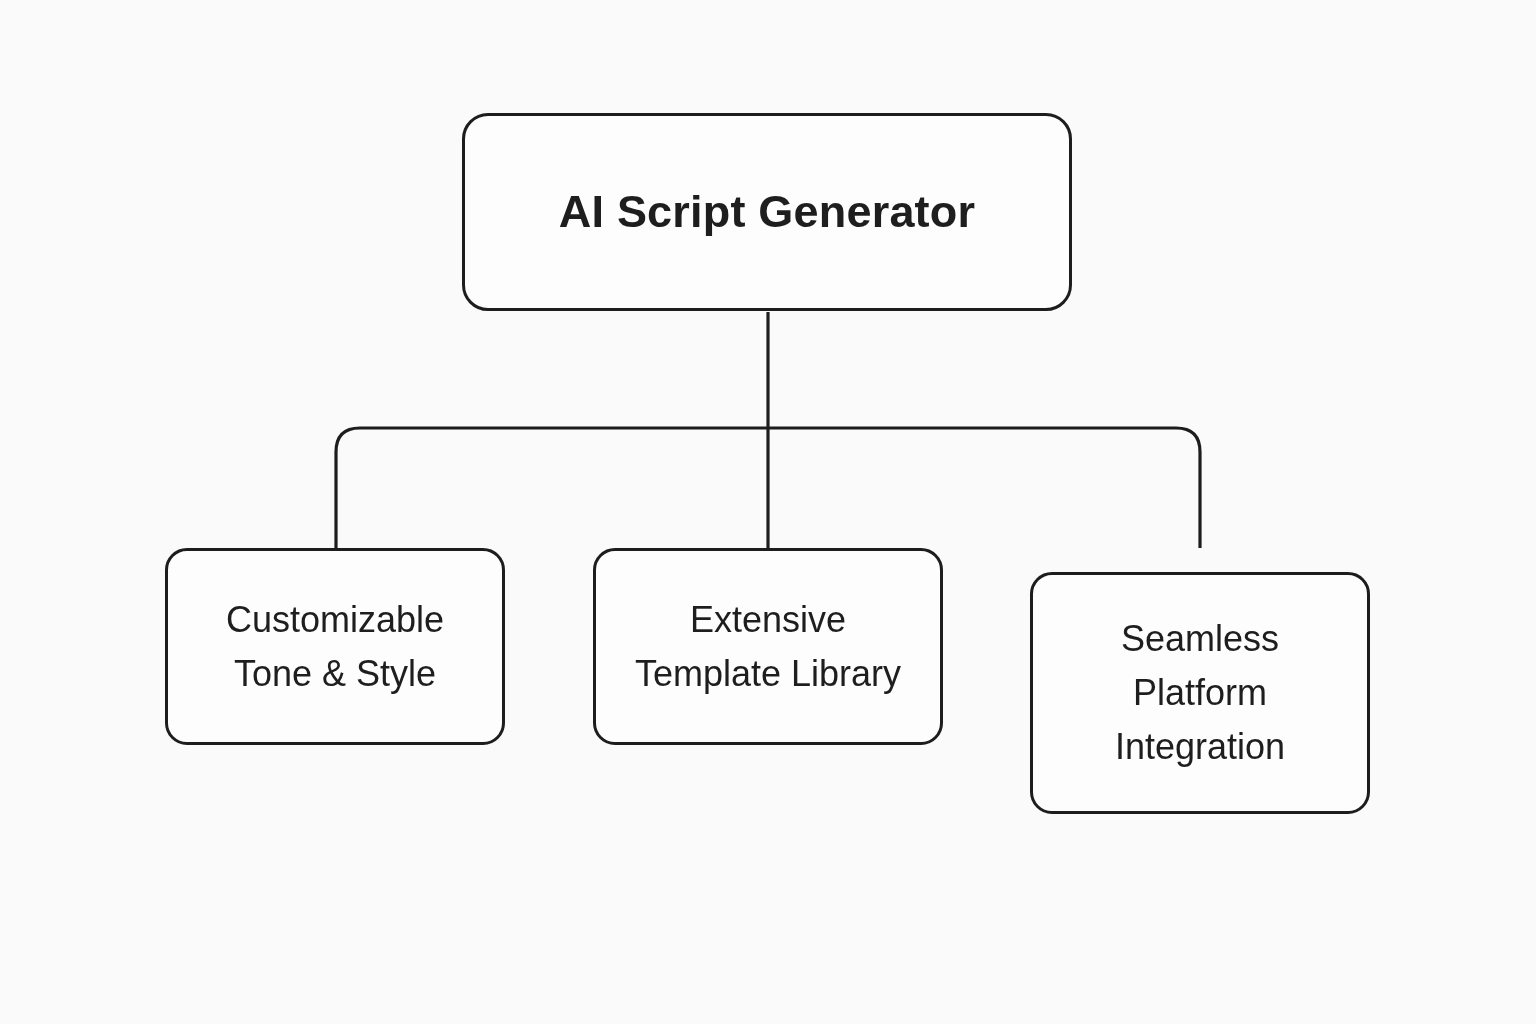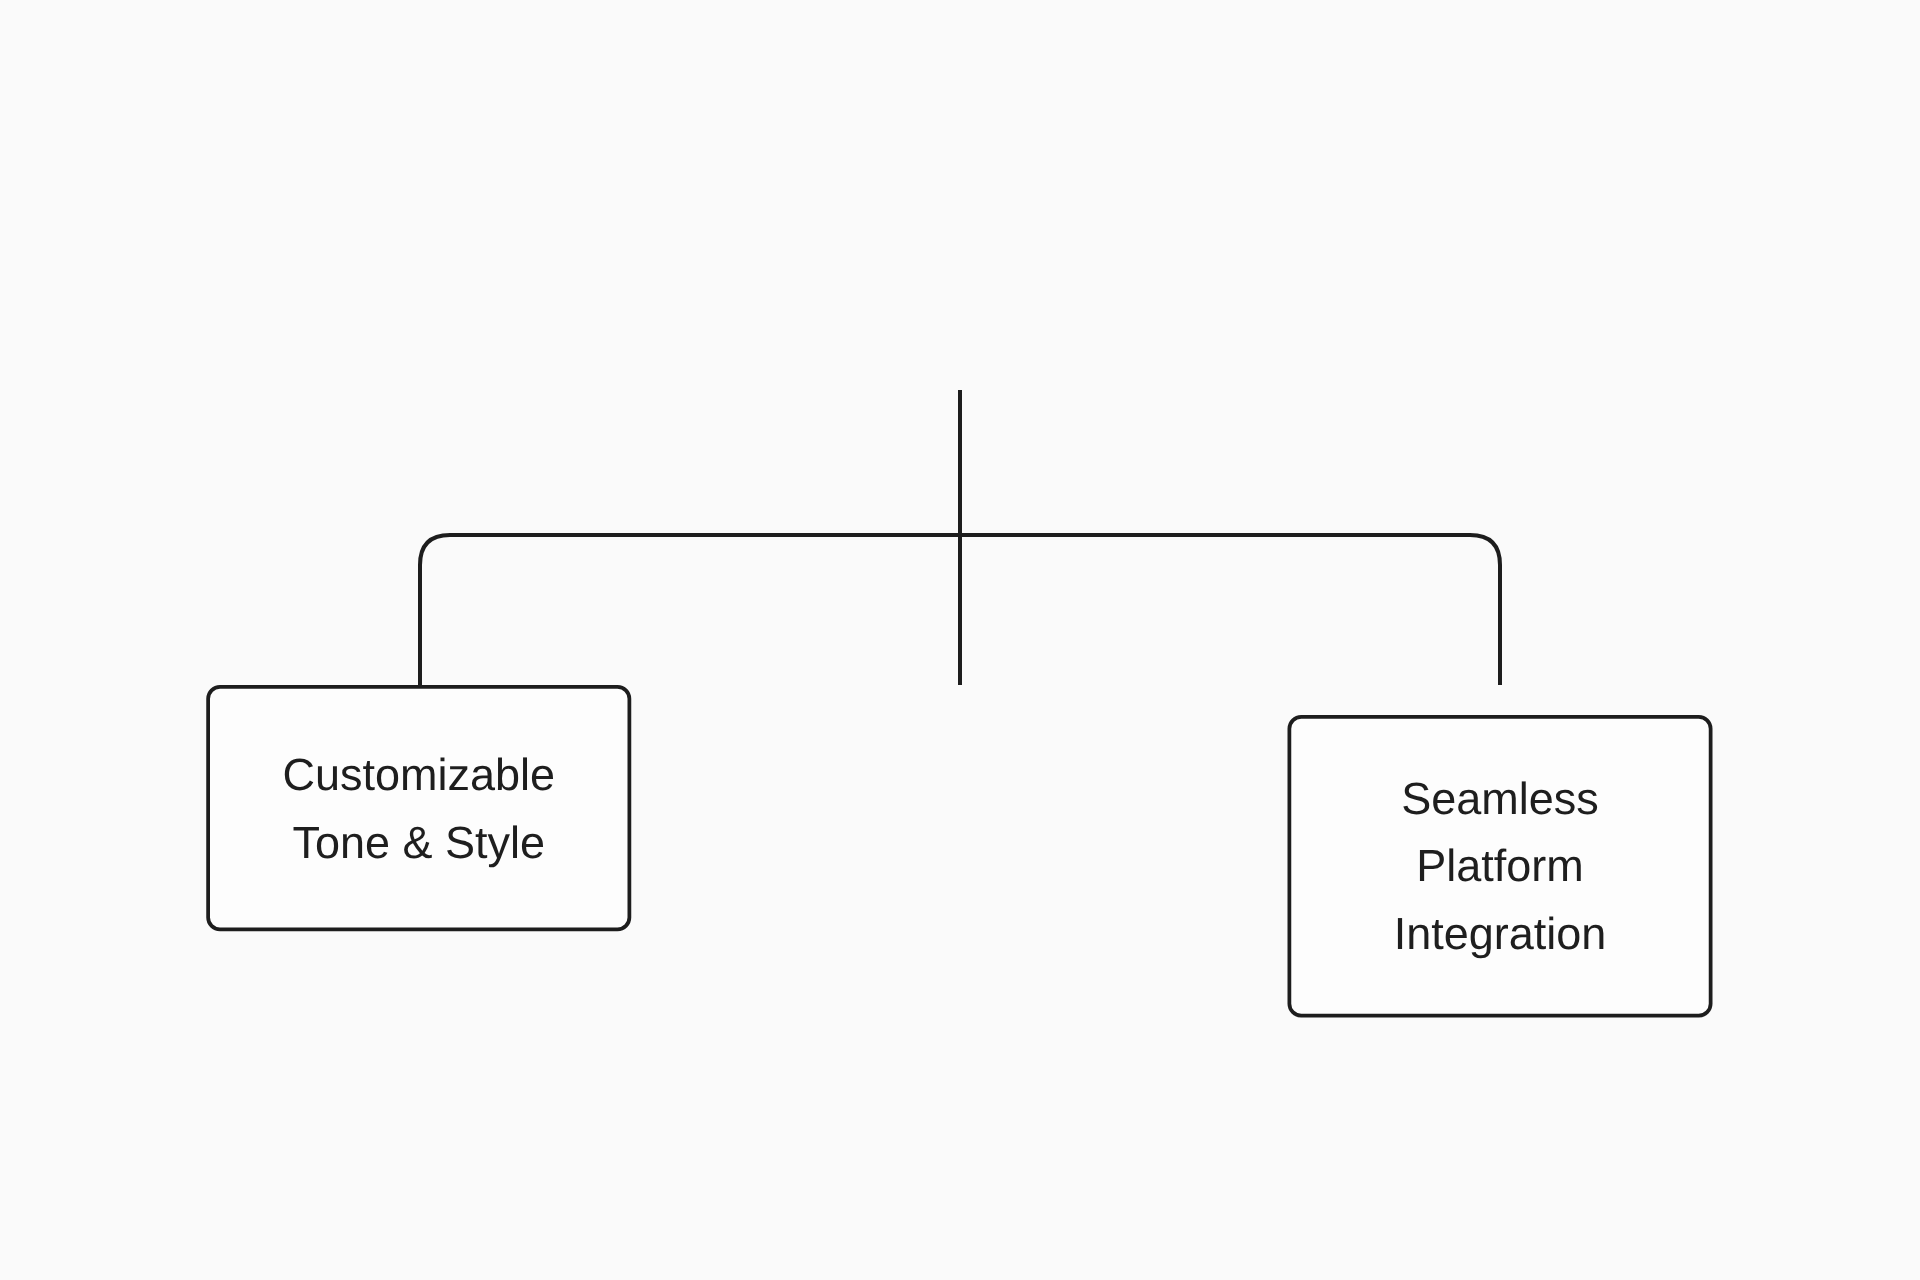--- a/index.html
+++ b/index.html
@@ -46,43 +46,49 @@
   }
   .node-root {
     left: 462px; top: 113px;
     width: 610px; height: 198px;
     border-radius: 26px;
     font-size: 45px;
     font-weight: bold;
     letter-spacing: 0.2px;
   }
   .node-child {
-    border-radius: 11px;
+    border-radius: 22px;
     font-size: 36px;
     font-weight: normal;
     line-height: 1.5;
   }
   .node-child .label { display: inline-block; }
   .child-1 { left: 165px; top: 548px; width: 340px; height: 197px; padding: 0 25px; }
   .child-2 { left: 593px; top: 548px; width: 350px; height: 197px; padding: 0 25px; }
   .child-3 { left: 1030px; top: 548px; width: 340px; height: 242px; padding: 0 25px; margin-top: 24px; }
 </style>
 </head>
 <body>
 
 <div class="canvas">
 
   <svg class="connectors" viewBox="0 0 1536 1024" xmlns="http://www.w3.org/2000/svg" aria-hidden="true">
     <path d="M768 312 L768 548"></path>
     <path d="M336 548 L336 452 Q336 428 360 428 L1176 428 Q1200 428 1200 452 L1200 548"></path>
   </svg>
 
+  <div class="node node-root">
+    <span class="label">AI Script Generator</span>
+  </div>
 
   <div class="node node-child child-1">
     <span class="label">Customizable Tone &amp; Style</span>
   </div>
 
+  <div class="node node-child child-2">
+    <span class="label">Extensive Template Library</span>
+  </div>
 
   <div class="node node-child child-3">
     <span class="label">Seamless Platform Integration</span>
   </div>
 
 </div>
 
 </body></html>

